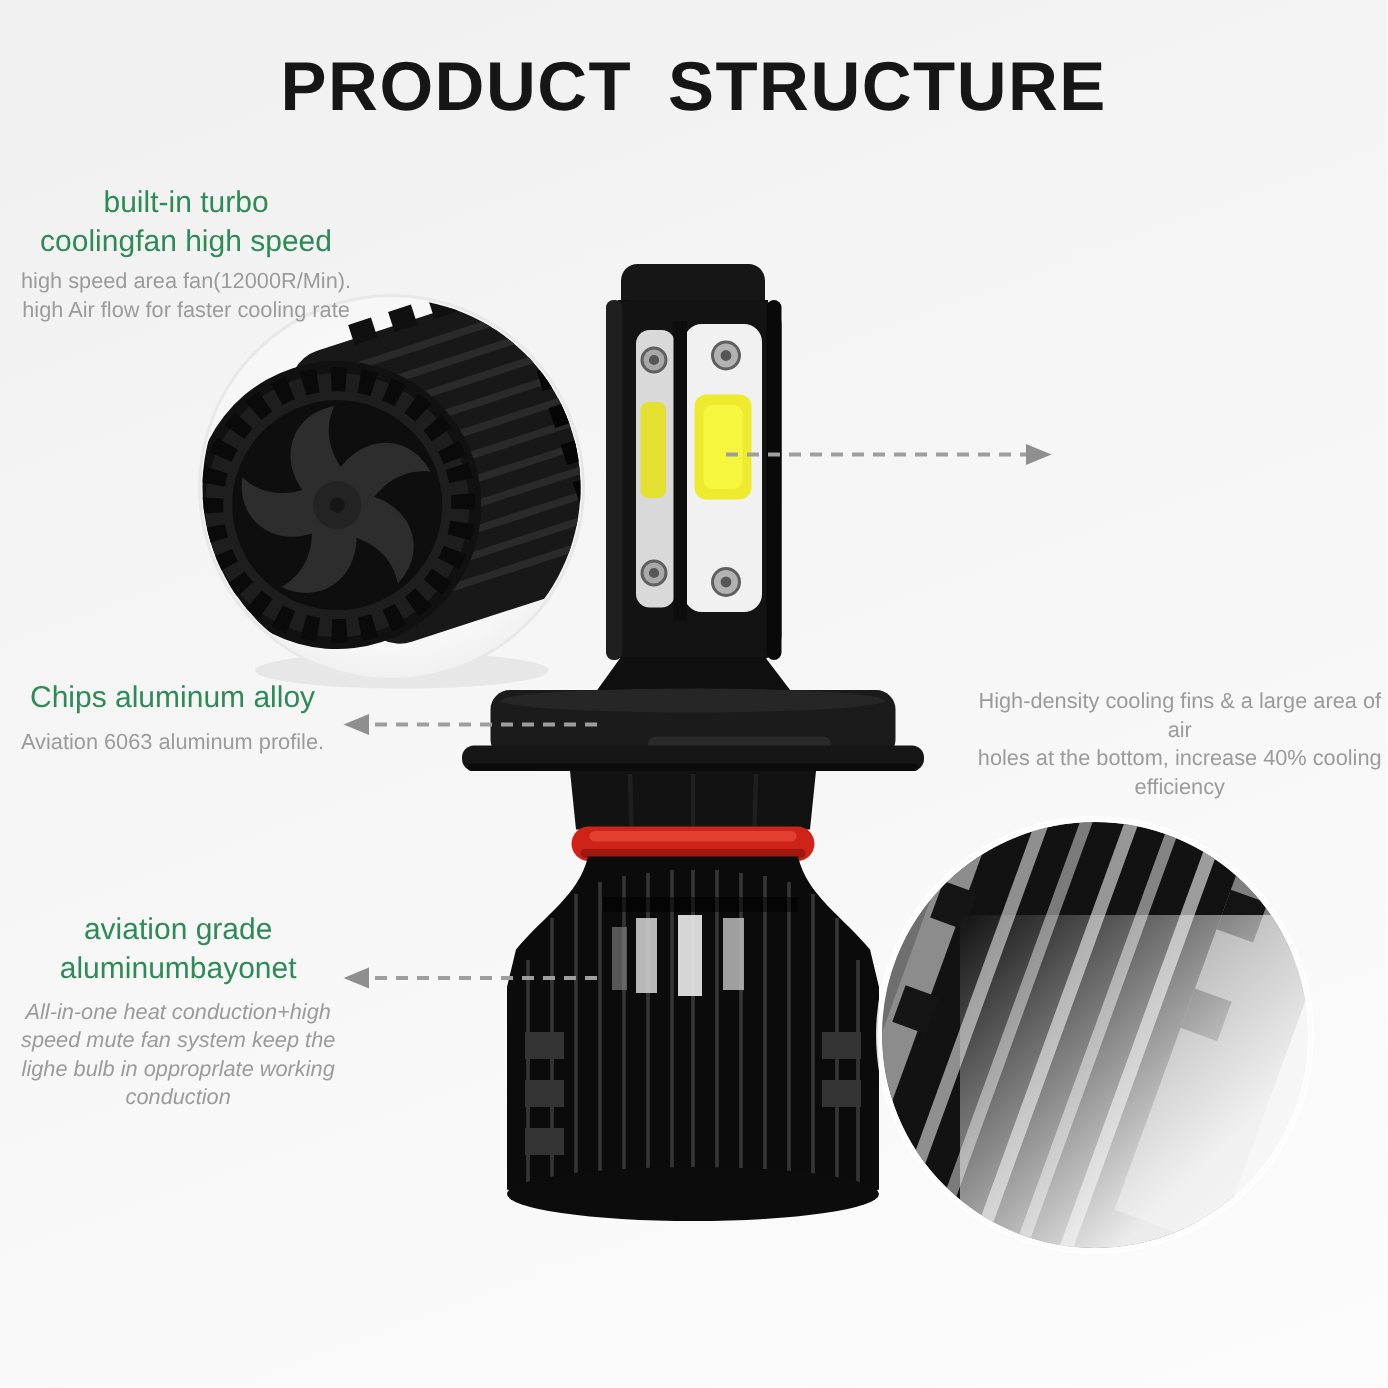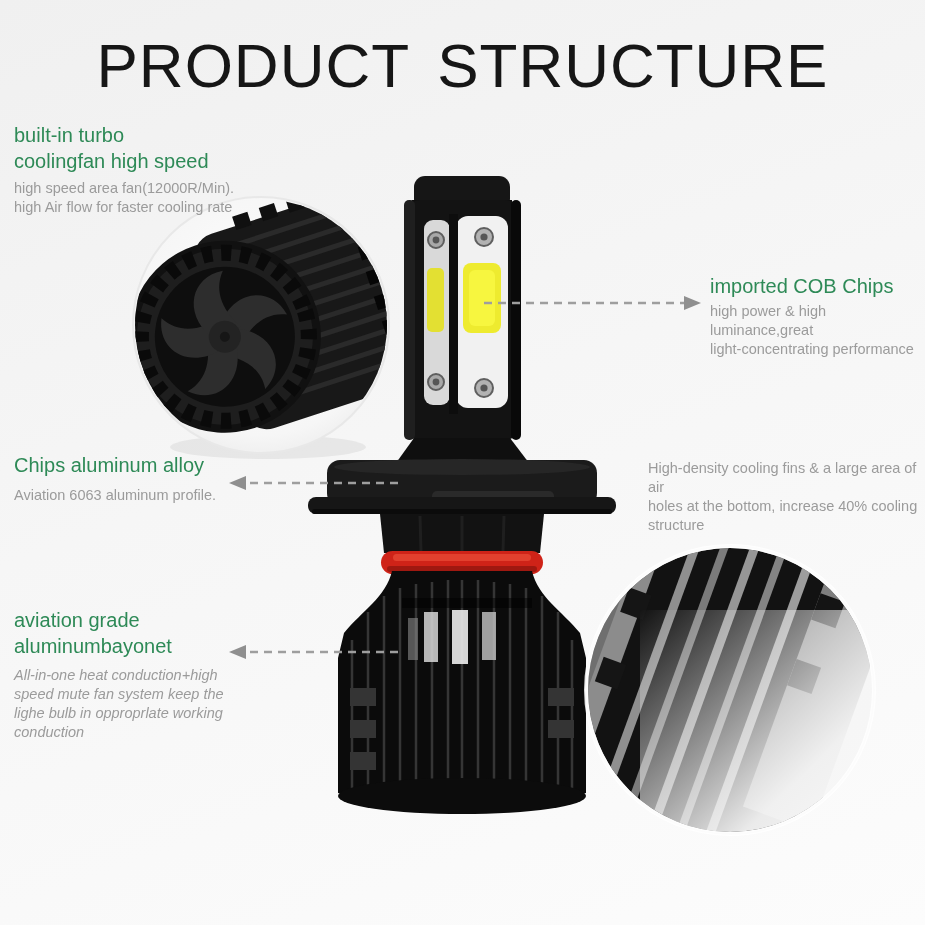--- a/index.html
+++ b/index.html
@@ -4,23 +4,23 @@
 <style>
   html,body{margin:0;padding:0;background:#fff;}
   .canvas{
     position:relative;width:925px;height:925px;overflow:hidden;
     background:linear-gradient(160deg,#f0f0f0 0%,#f6f6f6 45%,#fcfcfc 100%);
     font-family:"Liberation Sans",sans-serif;
   }
   .art{position:absolute;left:0;top:0;}
   .title{
     position:absolute;left:0;right:0;top:30px;text-align:center;
-    font-size:62px;font-weight:400;letter-spacing:1px;word-spacing:10px;color:#161616;
+    font-size:46px;font-weight:700;letter-spacing:1px;word-spacing:10px;color:#161616;
   }
-  .callout{position:absolute;}
+  .callout{position:absolute;text-align:center;}
   .callout .heading{color:#2e8a57;font-size:20px;line-height:26px;font-weight:500;}
   .callout .body{color:#9b9b9b;font-size:14.5px;line-height:19px;}
   .c-turbo{left:14px;top:122px;}      .c-turbo .body{margin-top:5px;}
   .c-cob{left:710px;top:273px;}       .c-cob .body{margin-top:3px;}
   .c-alum{left:14px;top:452px;}       .c-alum .body{margin-top:8px;}
   .c-heat{left:648px;top:455px;}      .c-heat .body{margin-top:4px;}
   .c-bayo{left:14px;top:607px;}       .c-bayo .body{margin-top:7px;font-style:italic;}
 </style>
 </head>
 <body>
@@ -231,44 +231,35 @@
     <div class="heading">
       <div>built-in turbo</div>
       <div>coolingfan high speed</div>
     </div>
     <div class="body">
       <div>high speed area fan(12000R/Min).</div>
       <div>high Air flow for faster cooling rate</div>
     </div>
   </div>
 
-  <div class="callout c-cob">
-    <div class="heading">
-      <div>imported COB Chips</div>
-    </div>
-    <div class="body">
-      <div>high power &amp; high luminance,great</div>
-      <div>light-concentrating performance</div>
-    </div>
-  </div>
 
   <div class="callout c-alum">
     <div class="heading">
       <div>Chips aluminum alloy</div>
     </div>
     <div class="body">
       <div>Aviation 6063 aluminum profile.</div>
     </div>
   </div>
 
   <div class="callout c-heat">
     <div class="body">
       <div>High-density cooling fins &amp; a large area of air</div>
       <div>holes at the bottom, increase 40% cooling</div>
-      <div>structure</div>
+      <div>efficiency</div>
     </div>
   </div>
 
   <div class="callout c-bayo">
     <div class="heading">
       <div>aviation grade</div>
       <div>aluminumbayonet</div>
     </div>
     <div class="body">
       <div>All-in-one heat conduction+high</div>

